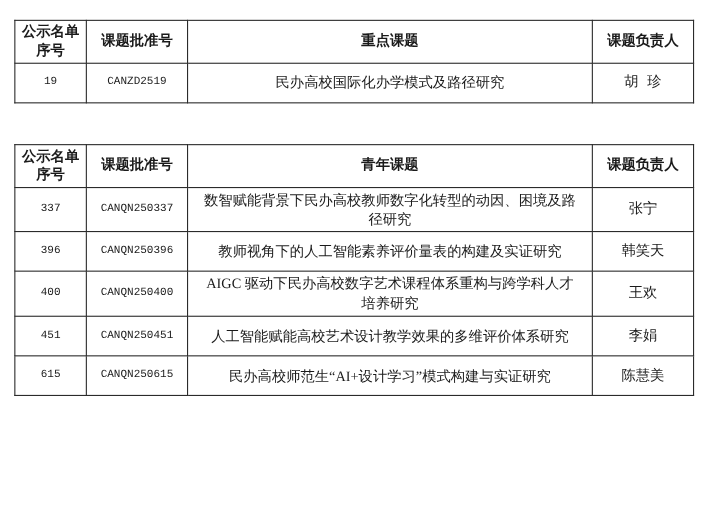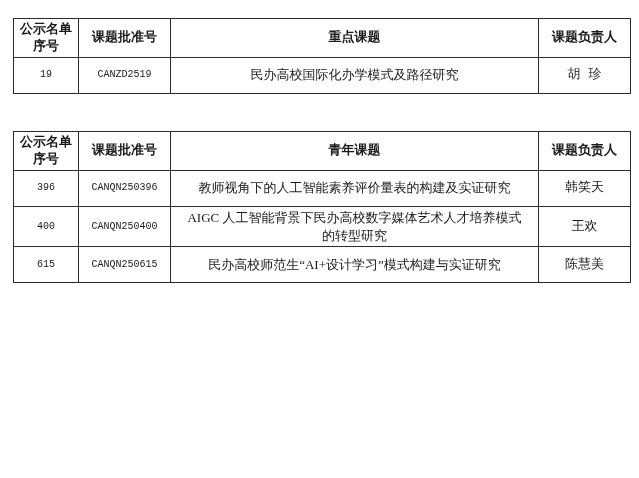--- a/index.html
+++ b/index.html
@@ -100,30 +100,42 @@
     <thead>
       <tr>
         <th>公示名单序号</th>
         <th>课题批准号</th>
         <th>青年课题</th>
         <th>课题负责人</th>
       </tr>
     </thead>
     <tbody>
       <tr>
+        <td class="cell-no">337</td>
+        <td class="cell-code">CANQN250337</td>
+        <td class="cell-title">数智赋能背景下民办高校教师数字化转型的动因、困境及路径研究</td>
+        <td class="cell-leader">张宁</td>
+      </tr>
+      <tr>
         <td class="cell-no">396</td>
         <td class="cell-code">CANQN250396</td>
         <td class="cell-title">教师视角下的人工智能素养评价量表的构建及实证研究</td>
         <td class="cell-leader">韩笑天</td>
       </tr>
       <tr>
         <td class="cell-no">400</td>
         <td class="cell-code">CANQN250400</td>
-        <td class="cell-title">AIGC 人工智能背景下民办高校数字媒体艺术人才培养模式的转型研究</td>
+        <td class="cell-title">AIGC 驱动下民办高校数字艺术课程体系重构与跨学科人才培养研究</td>
         <td class="cell-leader">王欢</td>
+      </tr>
+      <tr>
+        <td class="cell-no">451</td>
+        <td class="cell-code">CANQN250451</td>
+        <td class="cell-title">人工智能赋能高校艺术设计教学效果的多维评价体系研究</td>
+        <td class="cell-leader">李娟</td>
       </tr>
       <tr>
         <td class="cell-no">615</td>
         <td class="cell-code">CANQN250615</td>
         <td class="cell-title">民办高校师范生“AI+设计学习”模式构建与实证研究</td>
         <td class="cell-leader">陈慧美</td>
       </tr>
     </tbody>
   </table>
 

